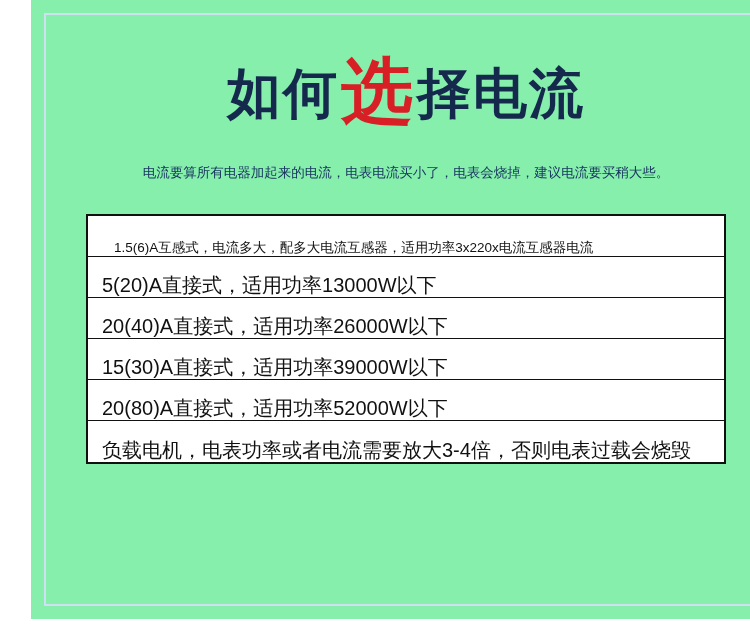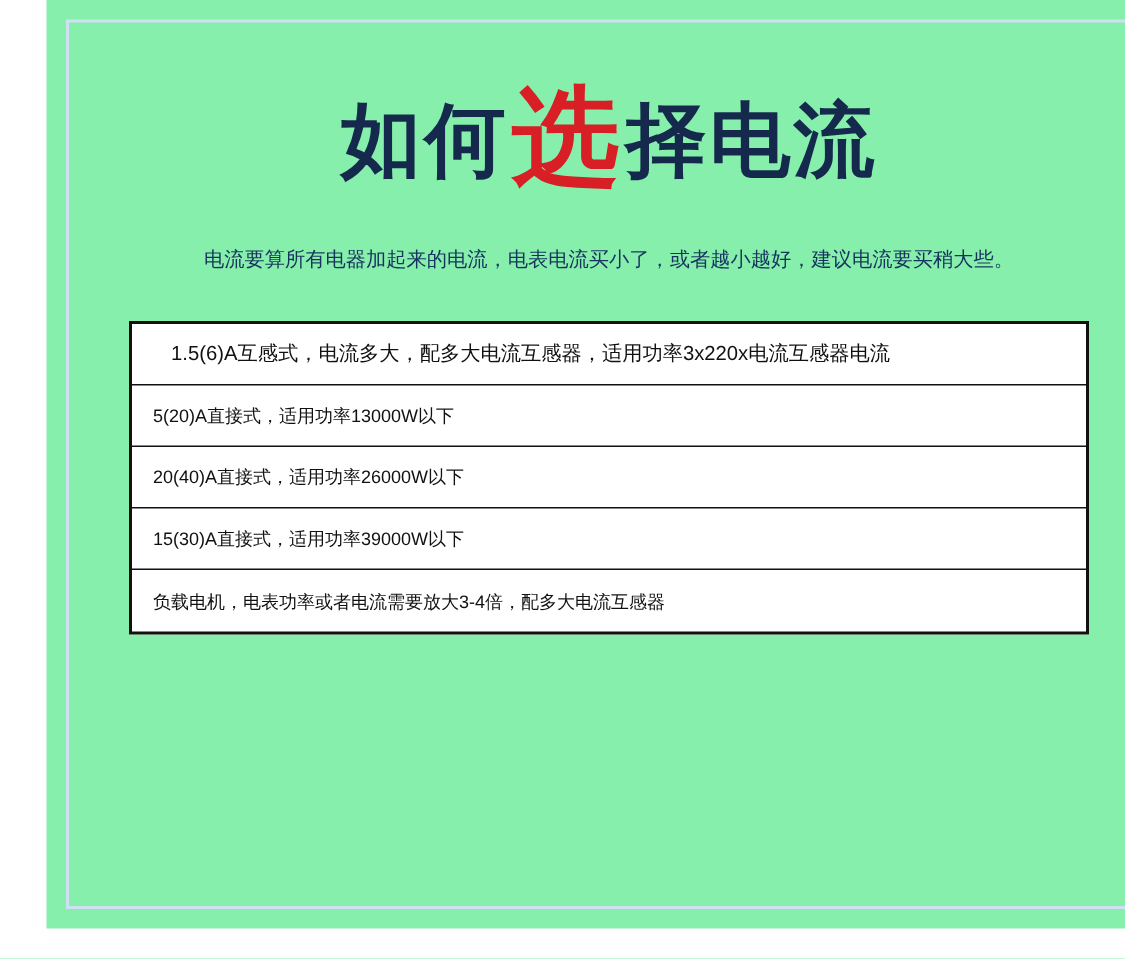--- a/index.html
+++ b/index.html
@@ -77,29 +77,29 @@
     width: 640px;
     border: 2px solid #111111;
     box-sizing: border-box;
     background: #ffffff;
   }
   .row {
     border-bottom: 1.5px solid #111111;
     padding: 0 14px;
     height: 41px;
     display: flex;
-    align-items: center;
+    align-items: flex-end;
     box-sizing: border-box;
     color: #111111;
   }
   .row:last-child {
     border-bottom: none;
   }
   .row-text {
-    font-size: 12px;
+    font-size: 20px;
     line-height: 1.2;
     color: #111111;
     font-family: "Liberation Sans", sans-serif;
   }
   .row.small .row-text {
     font-size: 13.5px;
     padding-left: 12px;
   }
 </style>
 </head>
@@ -107,35 +107,38 @@
 
 <div class="page">
   <div class="outer-frame"></div>
   <div class="content">
 
     <div class="title">
       <span class="dark">如何</span><span class="accent">选</span><span class="dark">择电流</span>
     </div>
 
     <div class="subtitle">
-      <div>电流要算所有电器加起来的电流，电表电流买小了，或者越小越好，建议电流要买稍大些。</div>
+      <div>电流要算所有电器加起来的电流，电表电流买小了，电表会烧掉，建议电流要买稍大些。</div>
     </div>
 
     <div class="table-wrap">
       <div class="row small">
         <span class="row-text">1.5(6)A互感式，电流多大，配多大电流互感器，适用功率3x220x电流互感器电流</span>
       </div>
       <div class="row">
         <span class="row-text">5(20)A直接式，适用功率13000W以下</span>
       </div>
       <div class="row">
         <span class="row-text">20(40)A直接式，适用功率26000W以下</span>
       </div>
       <div class="row">
         <span class="row-text">15(30)A直接式，适用功率39000W以下</span>
       </div>
       <div class="row">
-        <span class="row-text">负载电机，电表功率或者电流需要放大3-4倍，配多大电流互感器</span>
+        <span class="row-text">20(80)A直接式，适用功率52000W以下</span>
+      </div>
+      <div class="row">
+        <span class="row-text">负载电机，电表功率或者电流需要放大3-4倍，否则电表过载会烧毁</span>
       </div>
     </div>
 
   </div>
 </div>
 
 </body></html>

